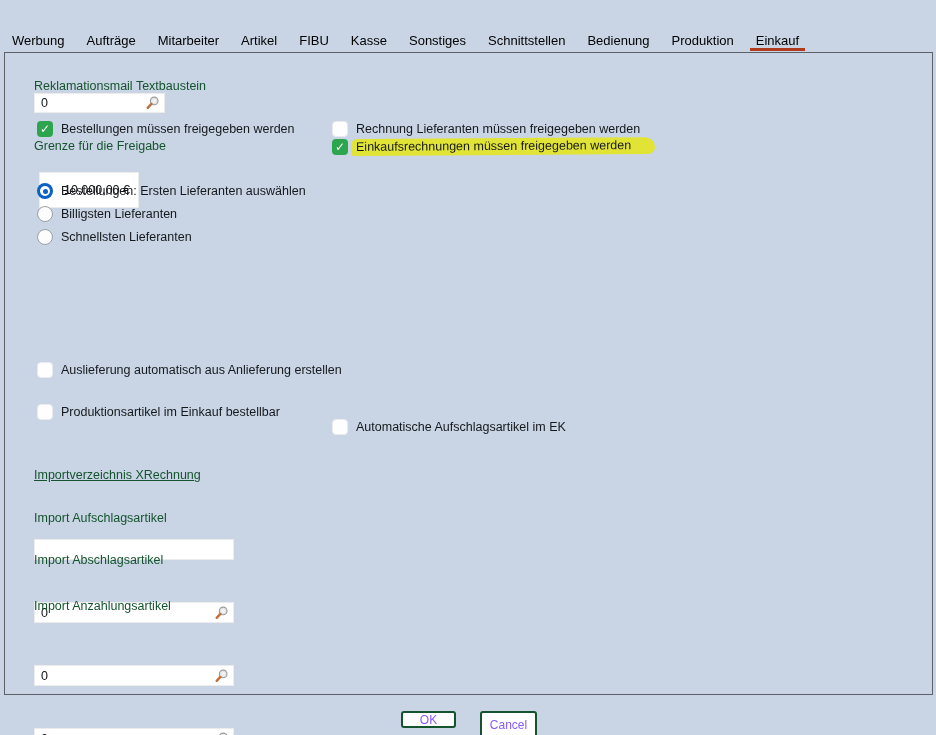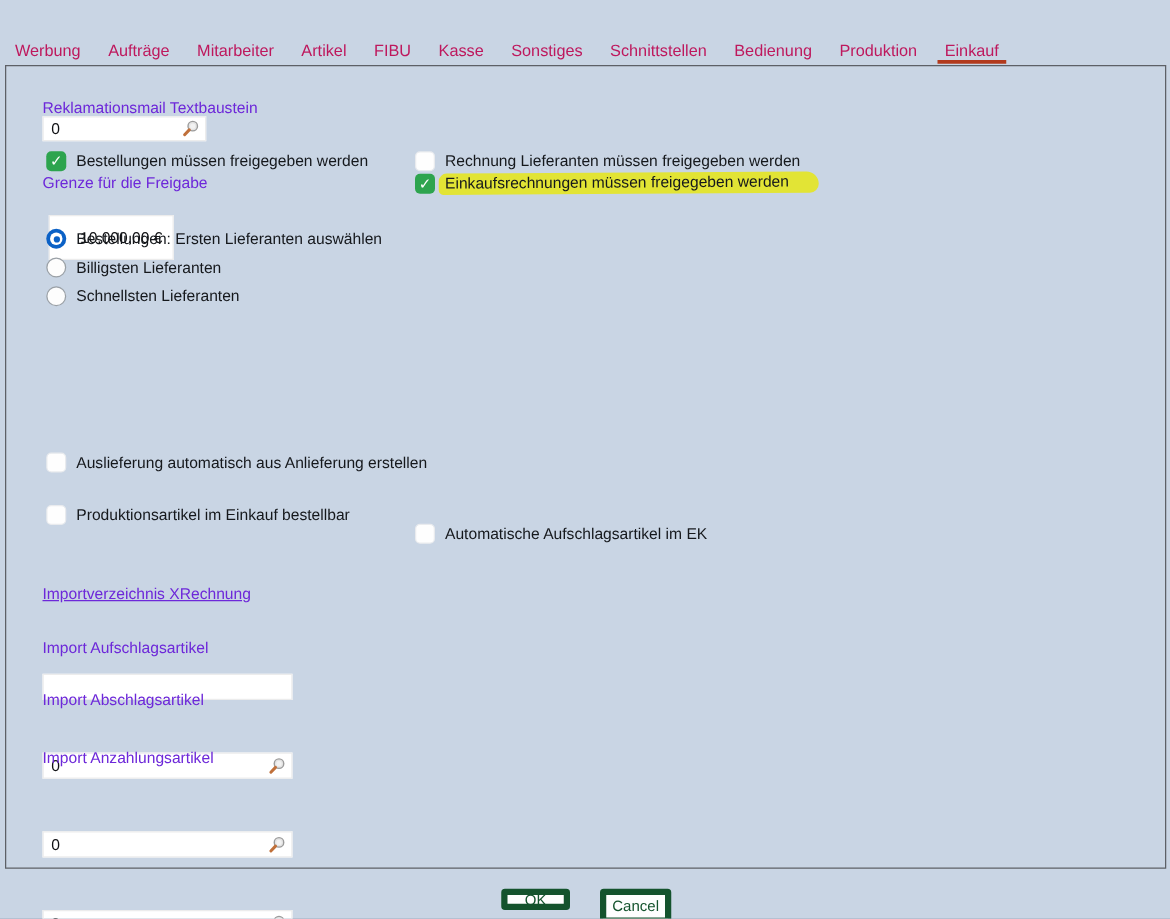--- a/index.html
+++ b/index.html
@@ -23,33 +23,33 @@
     font-size:15px; color:#3a3a3a; background:transparent; border:none;
   }
   
   .tabbar {
     position:absolute; top:30px; left:0; right:0; height:21px;
     display:flex; background:#c9d5e4; padding-left:1px;
   }
   .tab {
     position:relative; padding:0 11px; height:100%;
     display:flex; align-items:center;
-    font-size:13px; color:#be185d; white-space:nowrap;
+    font-size:13px; color:#000000; white-space:nowrap;
   }
   .tab.active::after {
     content:""; position:absolute; left:5px; right:5px; bottom:0;
     height:3px; background:#b23a1d;
   }
   
   .panel {
     position:absolute; left:4px; top:52px; width:929px; height:643px;
     border:1px solid #5d6066; background:#c9d5e4;
   }
   .abs { position:absolute; }
-  .field-label { font-size:12.5px; color:#6d28d9; white-space:nowrap; }
+  .field-label { font-size:12.5px; color:#14532d; white-space:nowrap; }
   
   .input-wrap { position:relative; }
   .text-input {
     width:100%; height:100%; background:#fff; border:1px solid #ececec;
     font-family:inherit; font-size:12.5px; color:#101114; padding:0 6px;
     outline:none;
   }
   .text-input.right { text-align:right; padding-right:8px; }
   .loupe {
     position:absolute; right:5px; top:50%; transform:translateY(-50%);
@@ -78,22 +78,22 @@
     content:""; position:absolute; inset:5.5px; border-radius:50%; background:#0b61c6; z-index:1;
   }
   
   .hl {
     background:#e2e435; padding:1px 24px 2px 5px; margin-left:-5px;
     border-radius:9px 14px 10px 5px; transform:rotate(-0.35deg);
     display:inline-block;
   }
   
   .btn {
-    position:absolute; background:#fefefe; border:5px solid #14532d;
-    border-radius:3px; font-family:inherit; font-size:12px; color:#14532d;
+    position:absolute; background:#fefefe; border:2px solid #14532d;
+    border-radius:3px; font-family:inherit; font-size:12px; color:#8b5cf6;
     display:flex; align-items:center; justify-content:center;
   }
 </style>
 </head>
 <body>
 
 <div class="screen">
 
 
   <div class="tabbar">

